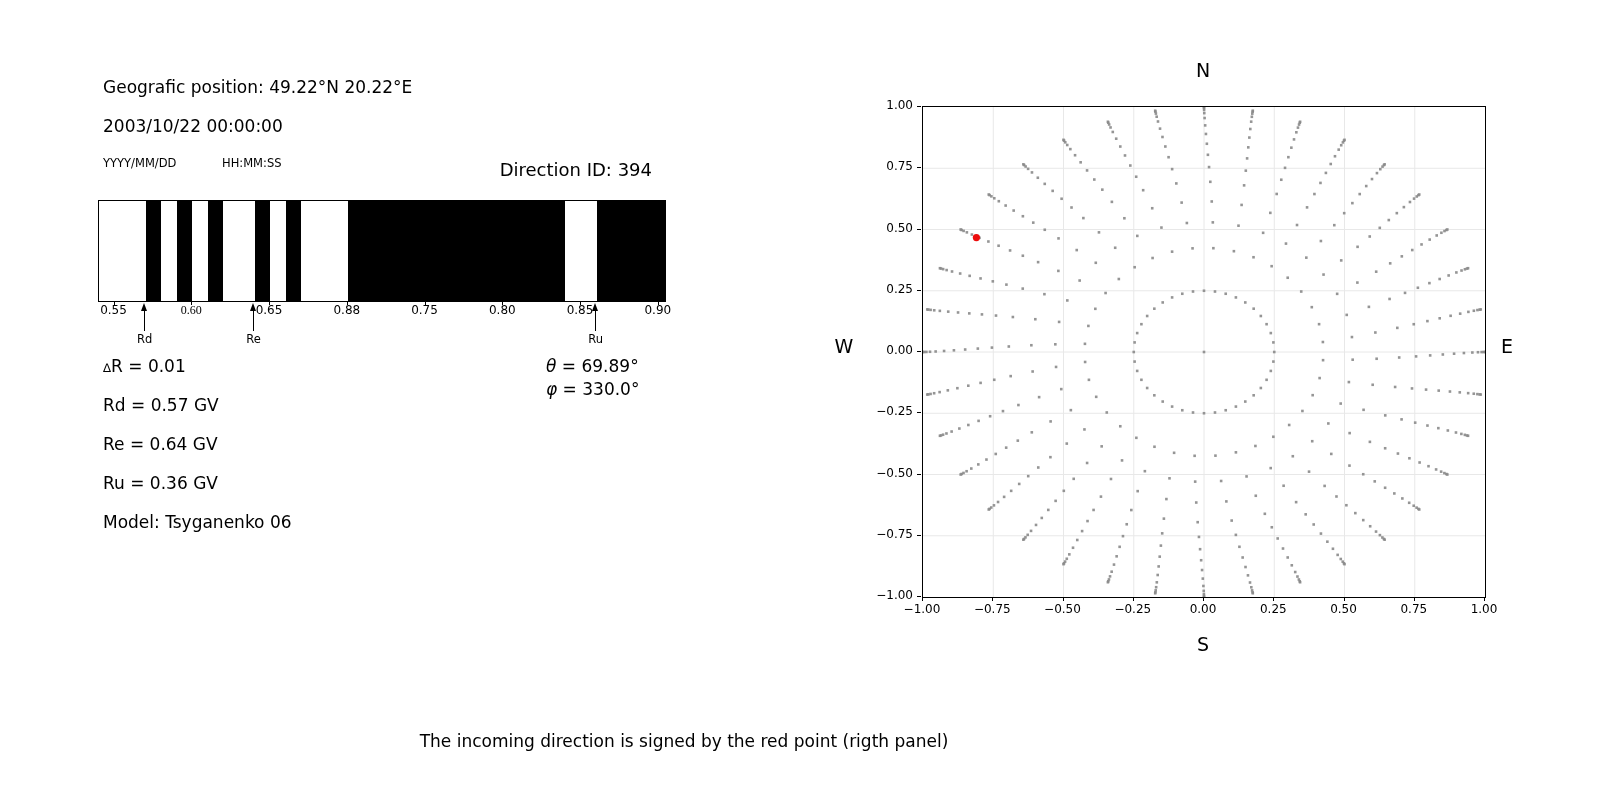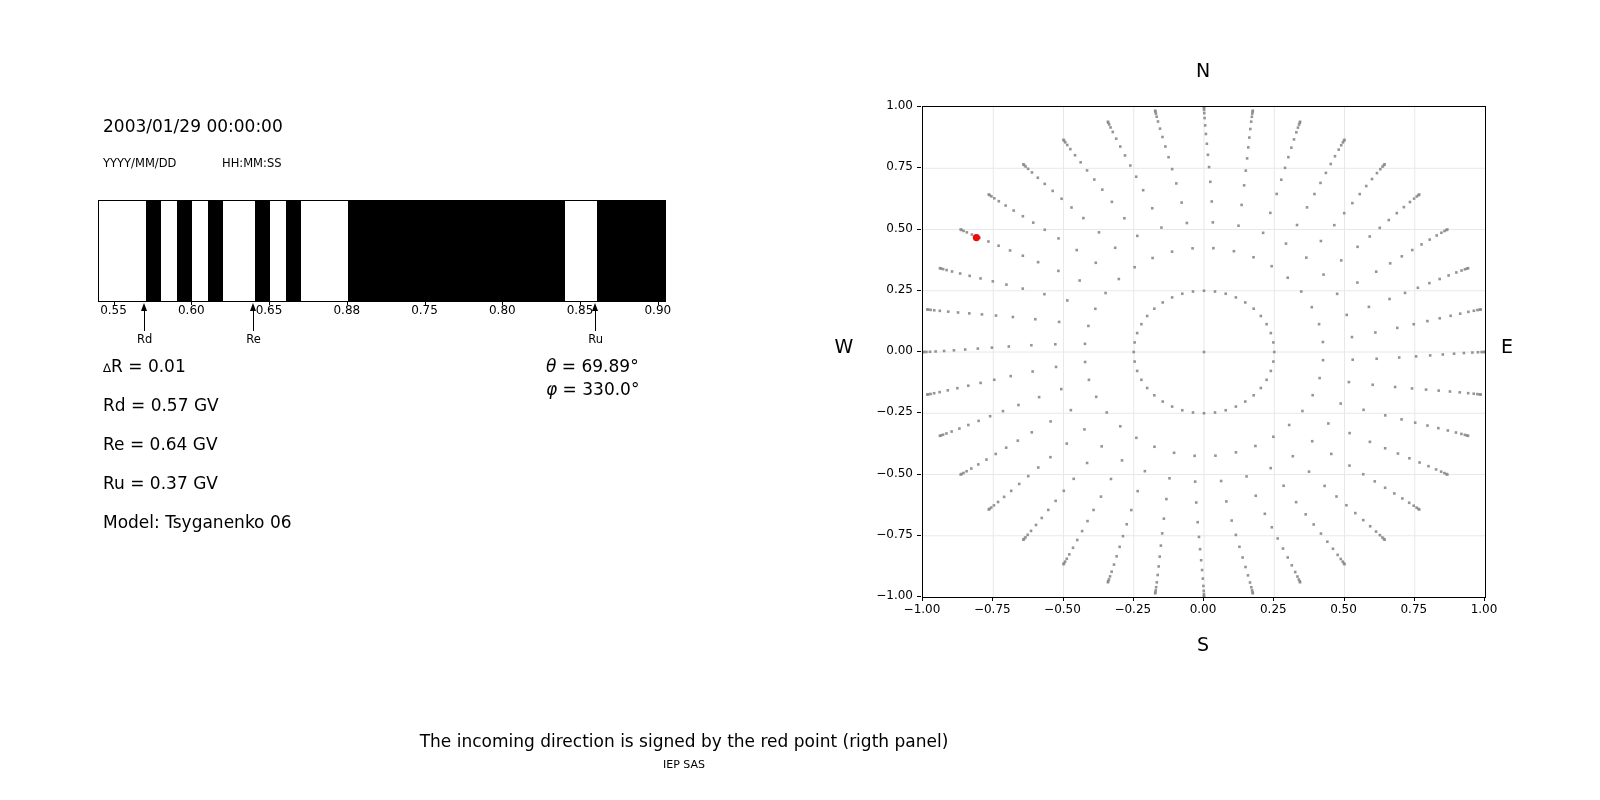--- a/index.html
+++ b/index.html
@@ -21,38 +21,40 @@
               border-bottom:8px solid #000;}
   .marker-label{position:absolute;font-size:11.5px;text-align:center;width:36px;}
   .caption{font-size:17px;text-align:center;width:760px;}
   svg{display:block;}
 </style>
 </head>
 <body>
 
 <div class="fig">
 
-  <div class="abs t" style="left:103px;top:117px;font-size:17px;">2003/01/29 00:00:00</div>
+  <div class="abs t" style="left:103px;top:78px;font-size:17px;">Geografic position: 49.22°N 20.22°E</div>
+  <div class="abs t" style="left:103px;top:117px;font-size:17px;">2003/10/22 00:00:00</div>
   <div class="abs t small" style="left:103px;top:157px;">YYYY/MM/DD</div>
   <div class="abs t small" style="left:222px;top:157px;">HH:MM:SS</div>
+  <div class="abs t" style="left:400px;top:160px;width:252px;text-align:right;font-size:18px;">Direction ID: 394</div>
 
   <div id="spectrum-frame" class="abs frame" style="left:98px;top:200px;width:566px;height:100px;">
       <div class="band" style="left: 46.6px; width: 15.5px; background: rgb(0, 0, 0);"></div>
       <div class="band" style="left: 77.7px; width: 15.5px; background: rgb(0, 0, 0);"></div>
       <div class="band" style="left: 108.8px; width: 15.5px; background: rgb(0, 0, 0);"></div>
       <div class="band" style="left: 155.5px; width: 15.5px; background: rgb(0, 0, 0);"></div>
       <div class="band" style="left: 186.6px; width: 15.5px; background: rgb(0, 0, 0);"></div>
       <div class="band" style="left: 248.8px; width: 217.7px; background: rgb(0, 0, 0);"></div>
       <div class="band" style="left: 497.6px; width: 68.4px; background: rgb(0, 0, 0);"></div>
     </div>
 
   <div class="abs t param" style="left:103px;top:357px;"><span style="font-size:12px;">∆</span><span>R = 0.01</span></div>
   <div class="abs t param" style="left:103px;top:396px;">Rd = 0.57 GV</div>
   <div class="abs t param" style="left:103px;top:435px;">Re = 0.64 GV</div>
-  <div class="abs t param" style="left:103px;top:474px;">Ru = 0.37 GV</div>
+  <div class="abs t param" style="left:103px;top:474px;">Ru = 0.36 GV</div>
   <div class="abs t param" style="left:103px;top:513px;">Model: Tsyganenko 06</div>
 
   <div class="abs t param" style="left:546px;top:357px;"><span style="font-style:italic;">θ</span><span> = 69.89°</span></div>
   <div class="abs t param" style="left:546px;top:380px;"><span style="font-style:italic;">φ</span><span> = 330.0°</span></div>
 
   <div id="dirplot" class="abs frame" style="left:922px;top:106px;width:562px;height:490px;">
     <svg id="dirplot-svg" width="562" height="490" viewBox="0 0 562 490">
         <line x1="70.25" y1="0" x2="70.25" y2="490" stroke="#e8e8e8" stroke-width="1"></line>
         <line x1="0" y1="428.75" x2="562" y2="428.75" stroke="#e8e8e8" stroke-width="1"></line>
         <line x1="140.5" y1="0" x2="140.5" y2="490" stroke="#e8e8e8" stroke-width="1"></line>
@@ -617,25 +619,24 @@
         <circle cx="53.4" cy="130.6" r="3.6" fill="#ec0c0c"></circle>
       </svg>
   </div>
 
   <div class="abs t compass" style="left:1183px;top:60px;width:40px;text-align:center;">N</div>
   <div class="abs t compass" style="left:1183px;top:634px;width:40px;text-align:center;">S</div>
   <div class="abs t compass" style="left:824px;top:336px;width:40px;text-align:center;">W</div>
   <div class="abs t compass" style="left:1487px;top:336px;width:40px;text-align:center;">E</div>
 
   <div class="abs t caption" style="left:304px;top:732px;">The incoming direction is signed by the red point (rigth panel)</div>
-  <div class="abs t" style="left:304px;top:759px;width:760px;text-align:center;font-size:11px;">IEP SAS</div>
 <div class="axtick" style="left: 113.5px; top: 301px; width: 1px; height: 4px;"></div>
     <div class="abs t tick-label" style="left: 91.5px; top: 304px; width: 44px;">0.55</div>
     <div class="axtick" style="left: 191.3px; top: 301px; width: 1px; height: 4px;"></div>
-    <div class="abs t tick-label" style="left: 169.3px; top: 304px; width: 44px;">0.60</div>
+    <div class="abs t tick-label" style="left: 169.3px; top: 304px; width: 44px; font-family: Liberation Serif, serif;">0.60</div>
     <div class="axtick" style="left: 269px; top: 301px; width: 1px; height: 4px;"></div>
     <div class="abs t tick-label" style="left: 247px; top: 304px; width: 44px;">0.65</div>
     <div class="axtick" style="left: 346.8px; top: 301px; width: 1px; height: 4px;"></div>
     <div class="abs t tick-label" style="left: 324.8px; top: 304px; width: 44px;">0.88</div>
     <div class="axtick" style="left: 424.5px; top: 301px; width: 1px; height: 4px;"></div>
     <div class="abs t tick-label" style="left: 402.5px; top: 304px; width: 44px;">0.75</div>
     <div class="axtick" style="left: 502.3px; top: 301px; width: 1px; height: 4px;"></div>
     <div class="abs t tick-label" style="left: 480.3px; top: 304px; width: 44px;">0.80</div>
     <div class="axtick" style="left: 580px; top: 301px; width: 1px; height: 4px;"></div>
     <div class="abs t tick-label" style="left: 558px; top: 304px; width: 44px;">0.85</div>

